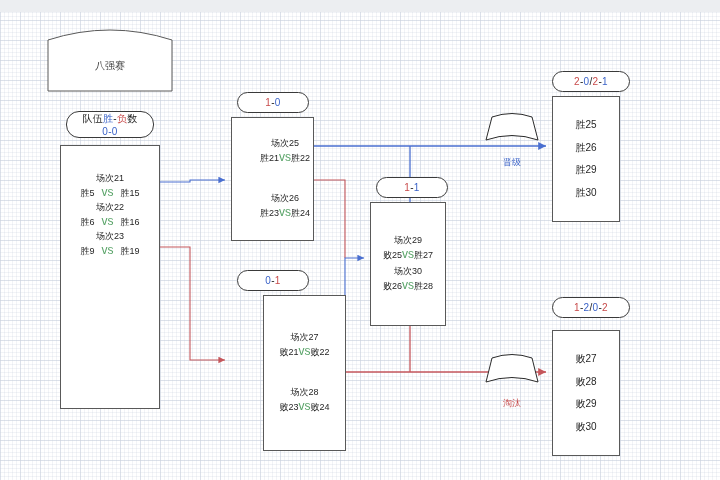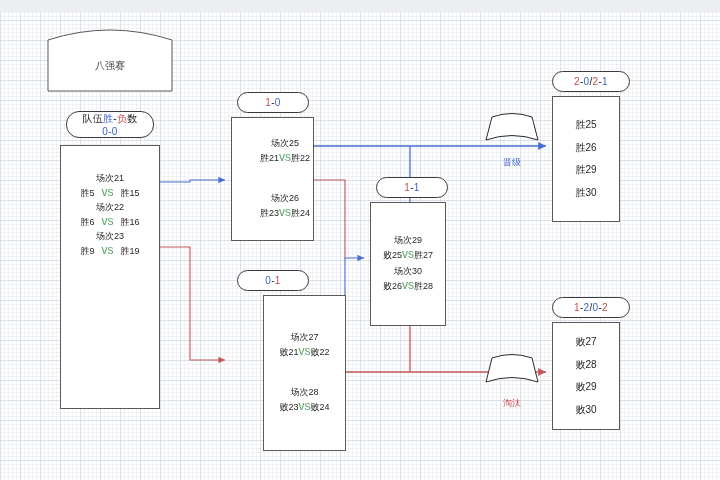--- a/index.html
+++ b/index.html
@@ -130,21 +130,21 @@
   #node-1-0          { left: 231px; top: 117px; width: 83px;  height: 124px; }
   #pill-0-1          { left: 237px; top: 270px; width: 72px;  height: 21px; }
   #node-0-1          { left: 231px; top: 295px; width: 83px;  height: 156px; margin-left: 32px; }
 
   #pill-1-1          { left: 376px; top: 177px; width: 72px;  height: 21px; }
   #node-1-1          { left: 370px; top: 202px; width: 76px;  height: 124px; }
 
   #pill-adv          { left: 552px; top: 71px;  width: 78px;  height: 21px; }
   #node-adv          { left: 552px; top: 96px;  width: 68px;  height: 126px; }
   #pill-elim         { left: 552px; top: 297px; width: 78px;  height: 21px; }
-  #node-elim         { left: 552px; top: 322px; width: 68px;  height: 108px; align-items: center; }
+  #node-elim         { left: 552px; top: 330px; width: 68px;  height: 126px; align-items: center; }
 </style>
 </head>
 <body>
 
 <div id="canvas">
 
   <div id="topband"></div>
 
   <svg id="edges" viewBox="0 0 720 480">
     <defs>

